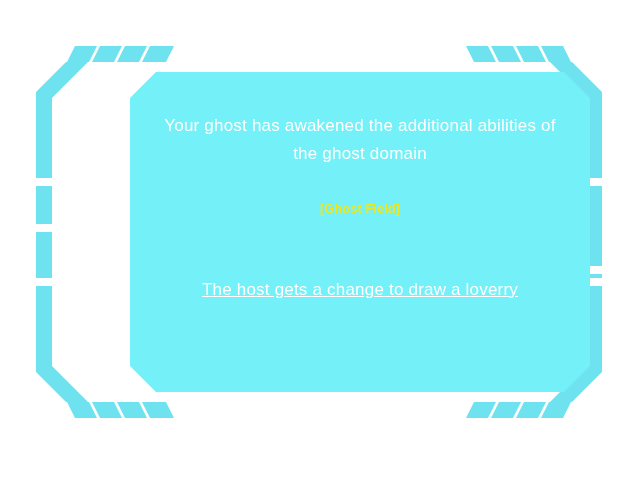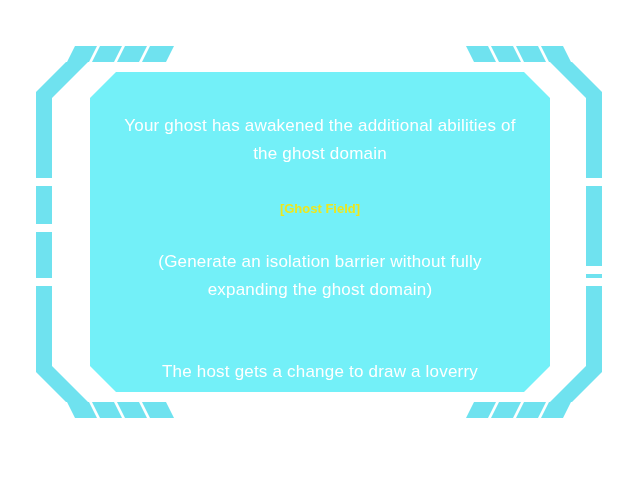--- a/index.html
+++ b/index.html
@@ -78,20 +78,21 @@
     padding-top: 28px;
     text-align: center;
   }
 
   #block-desc {
     padding-top: 26px;
   }
 
   #block-reward {
     padding-top: 54px;
+    text-decoration: underline;
   }
 </style>
 </head>
 <body style="background: rgb(255, 255, 255);">
 
 <div id="stage" style="background: rgb(255, 255, 255);">
 
   <svg id="hud-frame" viewBox="0 0 638 498">
 
     <g fill="#6fe2ef">
@@ -141,27 +142,25 @@
       <rect x="36" y="232" width="16" height="46"></rect>
     </g>
 
     <g fill="#6fe2ef">
       <rect x="586" y="186" width="16" height="80"></rect>
       <rect x="586" y="274" width="16" height="4"></rect>
     </g>
 
   </svg>
 
-  <div id="panel" style="background: rgb(115, 240, 248);">
+  <div id="panel" style="background: rgb(115, 240, 248); margin-left: 40px;">
 
     <p class="msg-line" id="block-intro" style="color: rgb(255, 255, 255);">Your ghost has awakened the additional abilities of
 the ghost domain</p>
 
     <p id="ability-name" style="color: rgb(239, 231, 26);">[Ghost Field]</p>
 
-    <p class="msg-line" id="block-desc" style="color: rgb(255, 255, 255);">(Generate an isolation barrier without fully
-expanding the ghost domain)</p>
 
     <p class="msg-line" id="block-reward" style="color: rgb(255, 255, 255);">The host gets a change to draw a loverry</p>
 
   </div>
 
 </div>
 
 </body></html>

